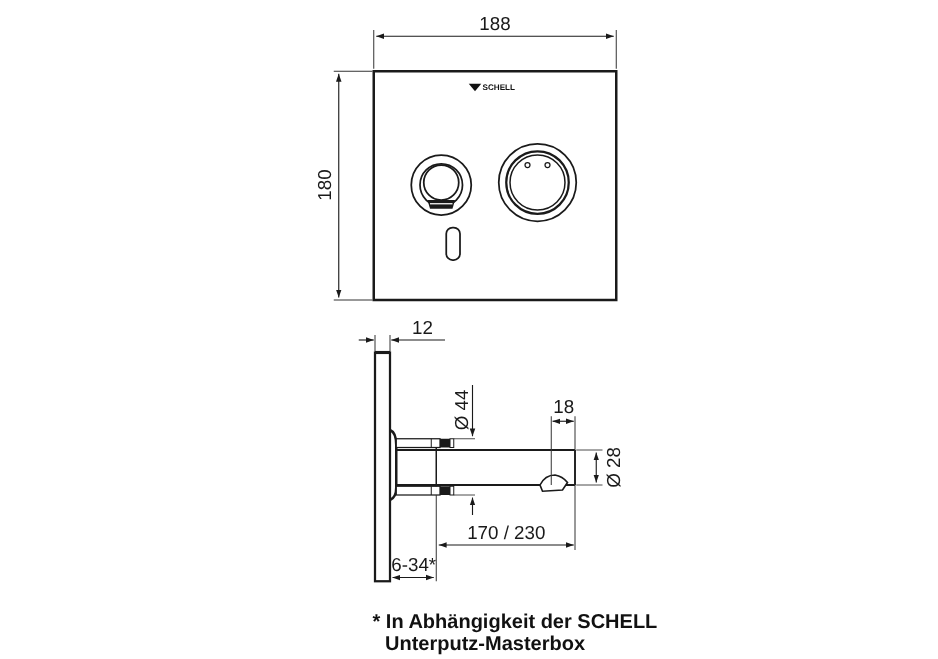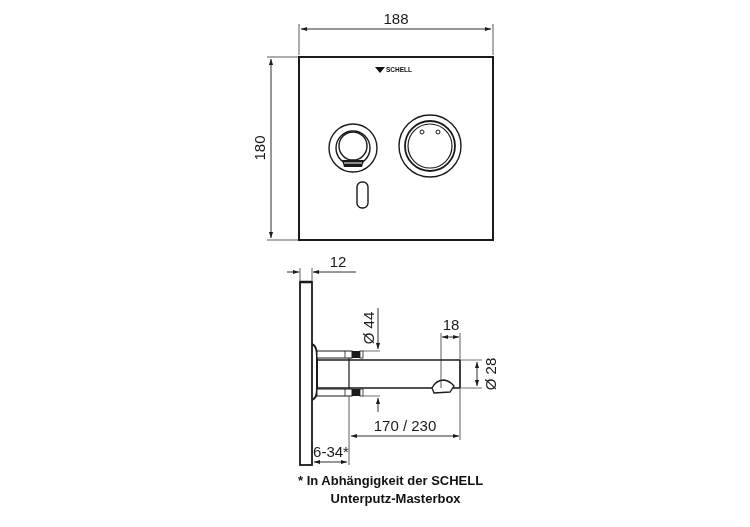--- a/index.html
+++ b/index.html
@@ -1,21 +1,21 @@
 <!DOCTYPE html>
 <html><head>
   <meta charset="utf-8">
   <style>
     html, body { margin: 0; padding: 0; background: #ffffff; }
     body { width: 750px; height: 527px; overflow: hidden; position: relative; font-family: "Liberation Sans", sans-serif; }
     svg { position: absolute; left: 0; top: 0; }
     .dim { font-family: "Liberation Sans", sans-serif; font-size: 15px; fill: #1a1a1a; }
-    .note { position: absolute; left: 298px; top: 472px; font-family: "Liberation Sans", sans-serif; font-weight: bold; font-size: 13px; color: #111; line-height: 18px; }
+    .note { position: absolute; left: 298px; top: 489px; font-family: "Liberation Sans", sans-serif; font-weight: bold; font-size: 16px; color: #111; line-height: 18px; }
     .note span { display: block; }
-    .note .l2 { padding-left: 10px; text-align: center; }
+    .note .l2 { padding-left: 10px; }
     .brand { font-family: "Liberation Sans", sans-serif; font-weight: bold; font-size: 6.5px; fill: #111; }
   </style>
 </head>
 <body>
 
 <svg width="750" height="527" viewBox="0 0 750 527" xmlns="http://www.w3.org/2000/svg">
   <defs>
     <marker id="arr" viewBox="0 0 10 10" refX="10" refY="5" markerWidth="7" markerHeight="7" orient="auto-start-reverse">
       <path d="M0,1.5 L10,5 L0,8.5 z" fill="#1a1a1a"></path>
     </marker>

